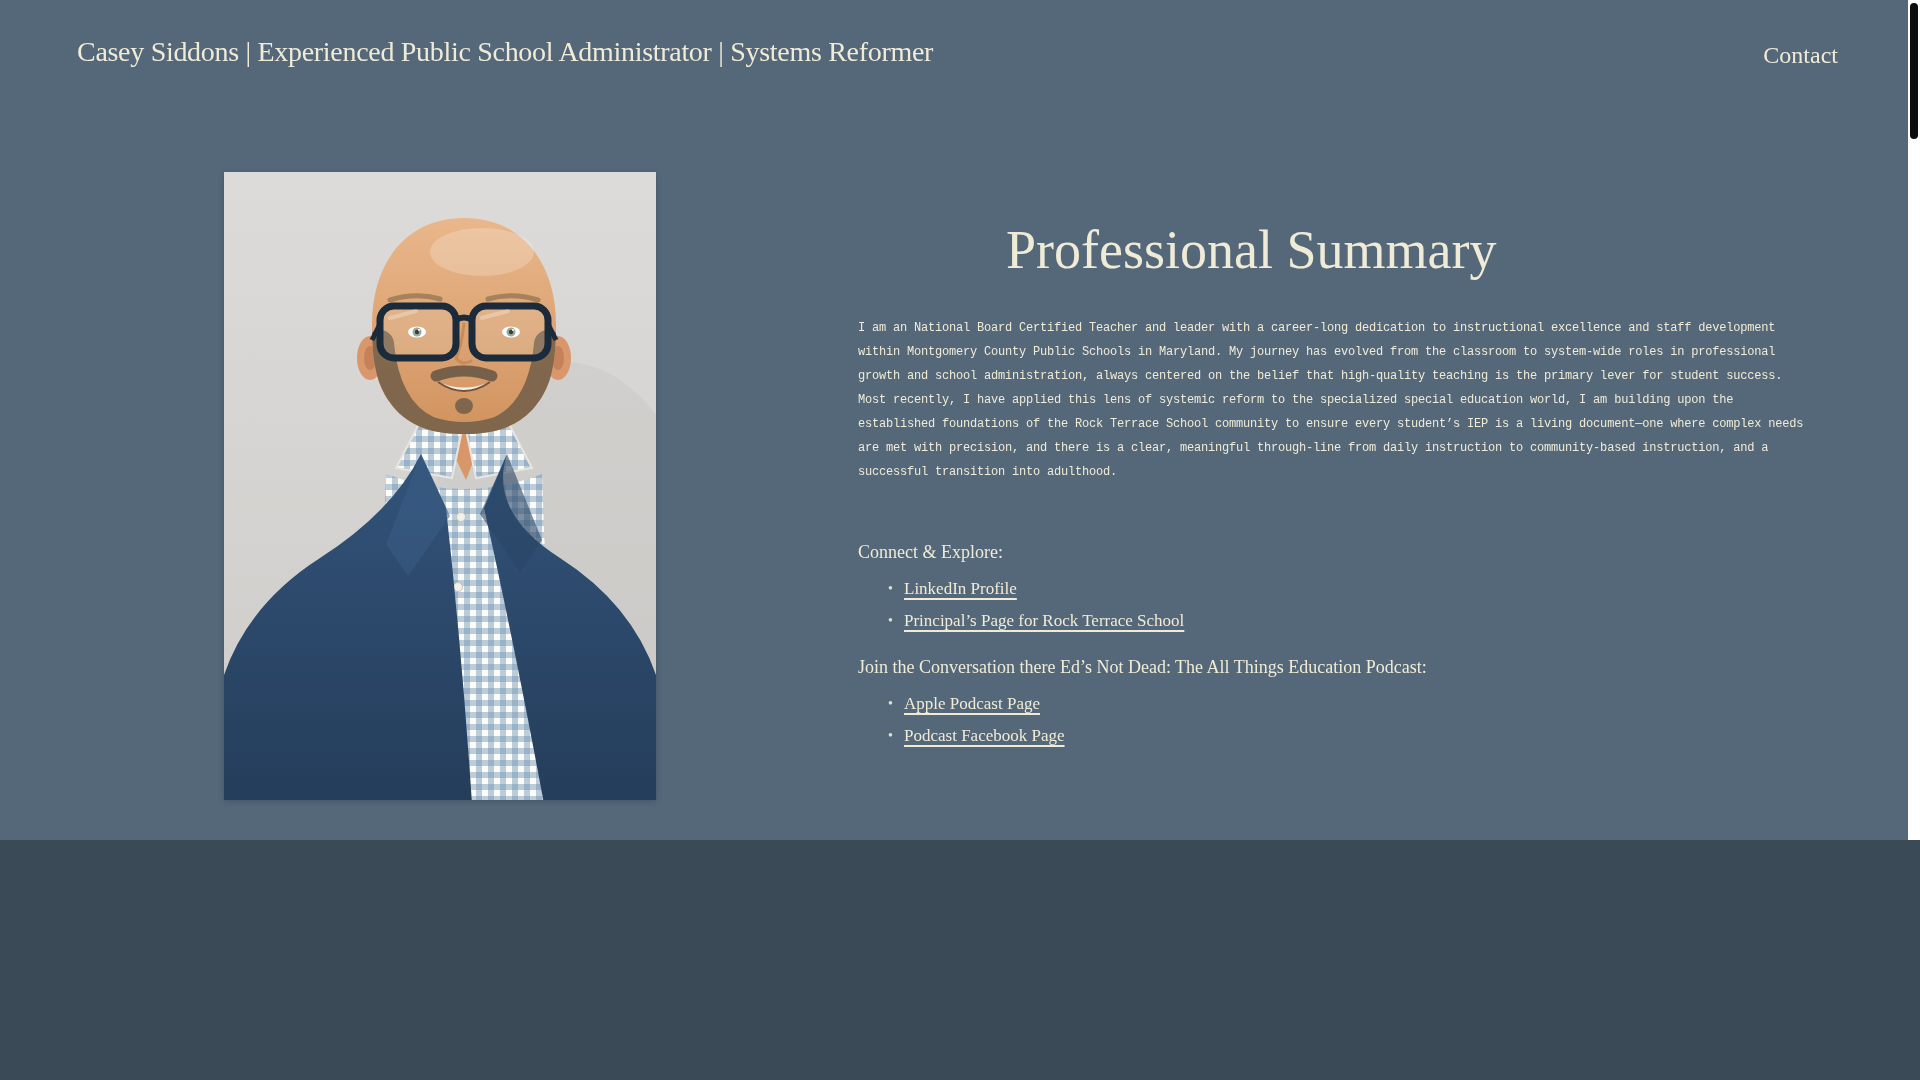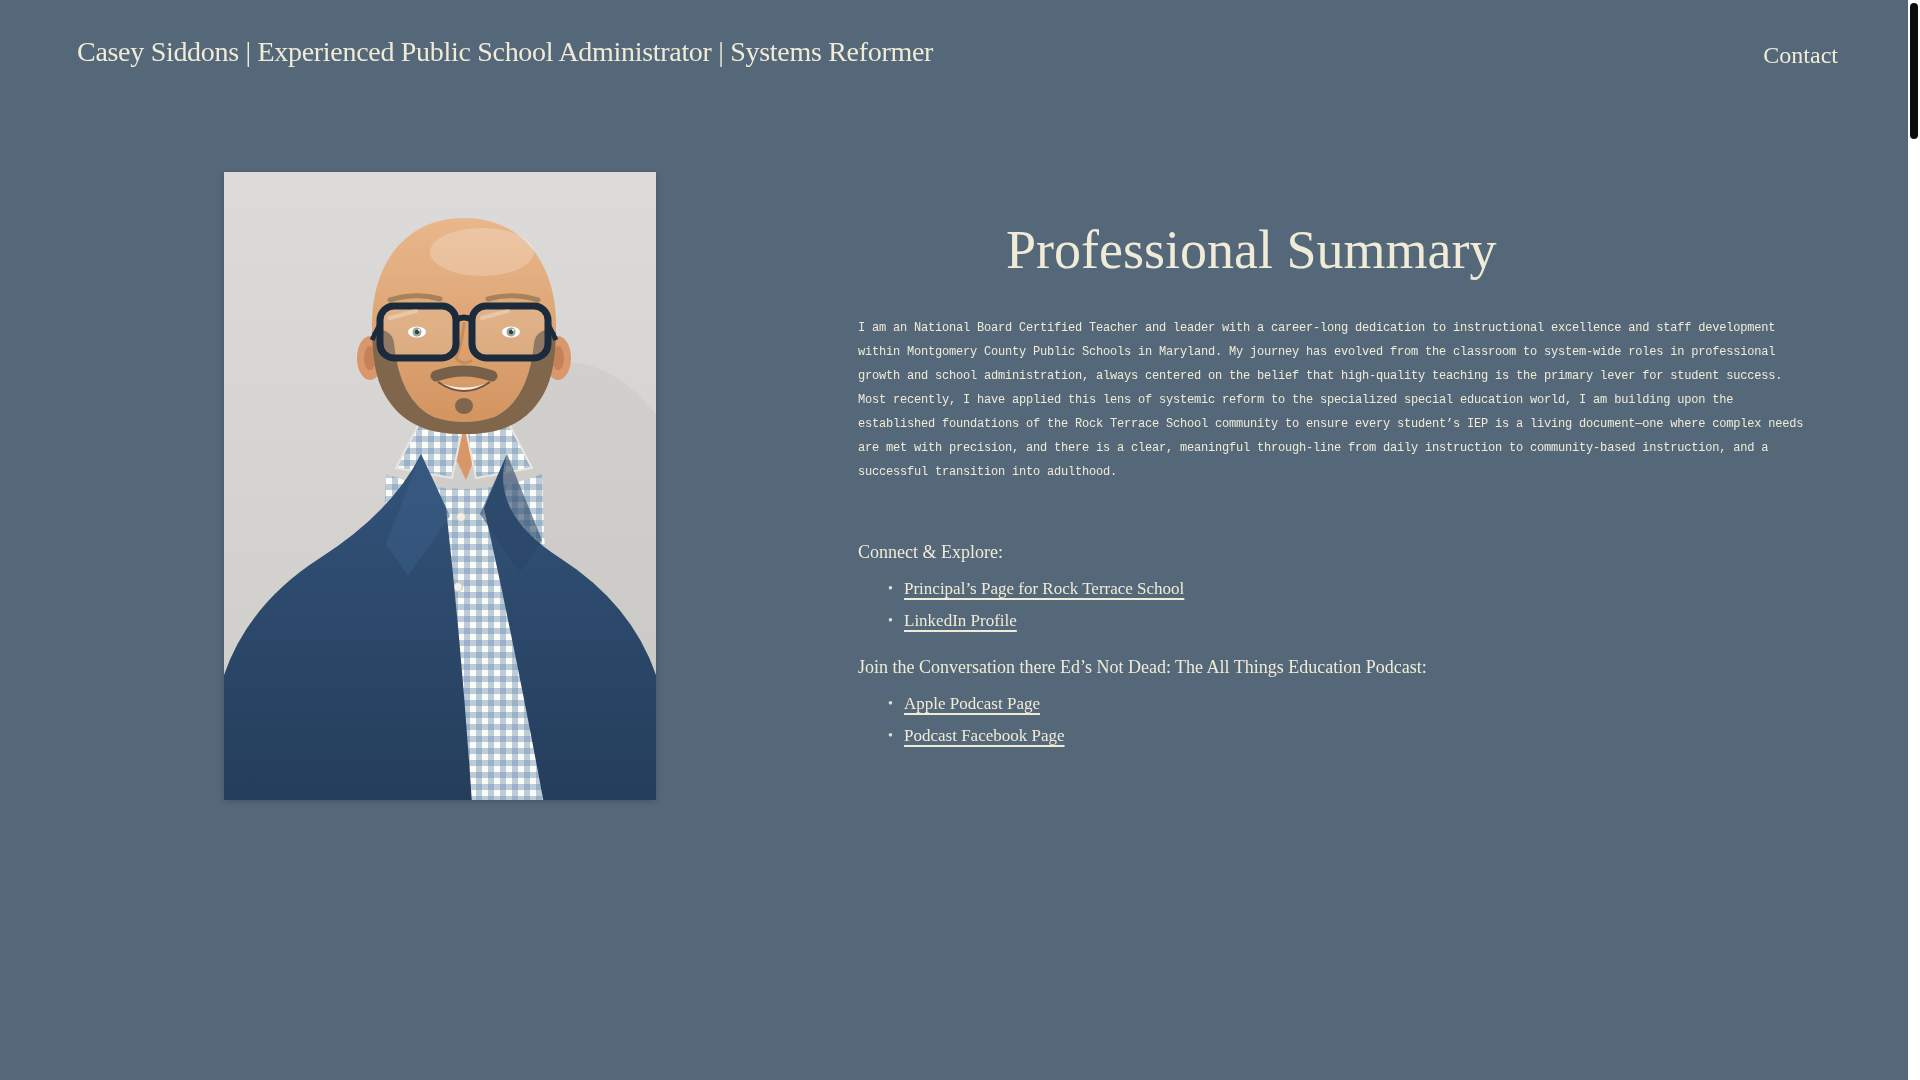--- a/index.html
+++ b/index.html
@@ -5,21 +5,21 @@
   :root{
     --background:#546879;
     --text-cream:#f0ebd7;
     --photo-backdrop:#d3d4d2;
     --blazer-navy:#2e4d6e;
   }
   *{margin:0;padding:0;box-sizing:border-box;}
   html,body{background:#3a4a57;}
   .page{
     position:relative;
-    width:1920px;height:1080px;
+    width:1920px;height:840px;
     background:var(--background,#546879);
     overflow:hidden;
     font-family:"Liberation Serif","DejaVu Serif",serif;
     color:var(--text-cream,#f0ebd7);
   }
   
   .site-title{
     position:absolute;left:77px;top:36px;
     font-size:28px;font-weight:400;letter-spacing:-0.3px;
     white-space:nowrap;
@@ -182,24 +182,24 @@
     </svg>
   </figure>
 
   <section class="content">
     <h2>Professional Summary</h2>
     <p class="summary">I am an National Board Certified Teacher and leader with a career-long dedication to instructional excellence and staff development within Montgomery County Public Schools in Maryland. My journey has evolved from the classroom to system-wide roles in professional growth and school administration, always centered on the belief that high-quality teaching is the primary lever for student success. Most recently, I have applied this lens of systemic reform to the specialized special education world, I am building upon the established foundations of the Rock Terrace School community to ensure every student’s IEP is a living document—one where complex needs are met with precision, and there is a clear, meaningful through-line from daily instruction to community-based instruction, and a successful transition into adulthood.</p>
 
     <h3 class="h3-connect">Connect &amp; Explore:</h3>
     <ul class="link-list">
       <li>
+        <a>LinkedIn Profile</a>
+      </li>
+      <li>
         <a>Principal’s Page for Rock Terrace School</a>
-      </li>
-      <li>
-        <a>LinkedIn Profile</a>
       </li>
     </ul>
 
     <h3 class="h3-podcast">Join the Conversation there Ed’s Not Dead: The All Things Education Podcast:</h3>
     <ul class="link-list">
       <li>
         <a>Apple Podcast Page</a>
       </li>
       <li>
         <a>Podcast Facebook Page</a>

